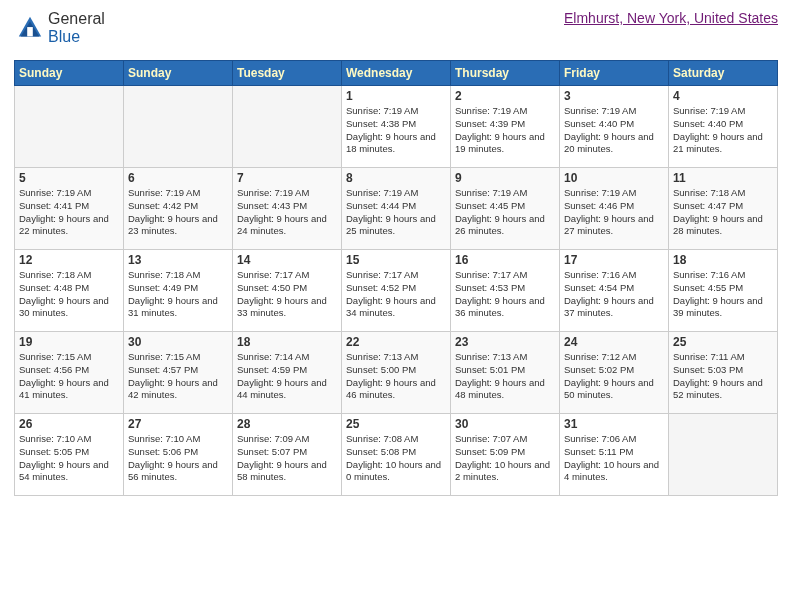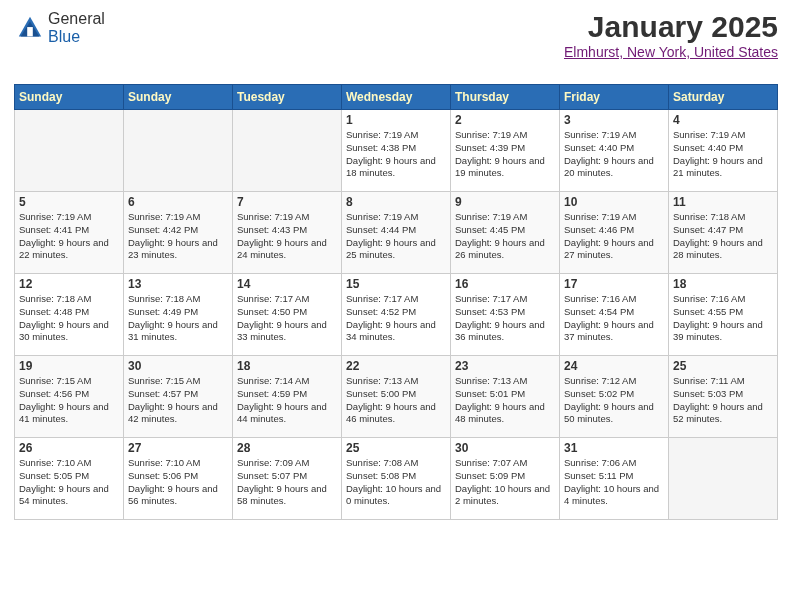--- a/index.html
+++ b/index.html
@@ -13,21 +13,21 @@
     .page {
       width: 792px;
       height: 612px;
       background: #fff;
       padding: 10px 14px 10px 14px;
     }
     .header {
       display: flex;
       justify-content: space-between;
       align-items: flex-start;
-      margin-bottom: 24px;
+      margin-bottom: 14px;
     }
     .logo-area {
       display: flex;
       align-items: center;
     }
     .logo-general { color: #333; }
     .logo-blue { color: #1a5fa8; }
     .logo-icon {
       width: 28px;
       height: 28px;
@@ -102,21 +102,20 @@
         <rect x="12" y="14" width="6" height="10" fill="#fff"></rect>
       </svg>
       <div style="margin-left:4px;">
         <div>
           <span class="logo-general">General</span><br>
           <span class="logo-blue">Blue</span>
         </div>
       </div>
     </div>
     <div class="title-area">
-      <div class="month-title">January 2025</div>
       <div class="location-title">Elmhurst, New York, United States</div>
     </div>
   </div>
 
   <table class="calendar">
     <thead>
       <tr>
       <th>Sunday</th>
           <th>Sunday</th>
           <th>Tuesday</th>

